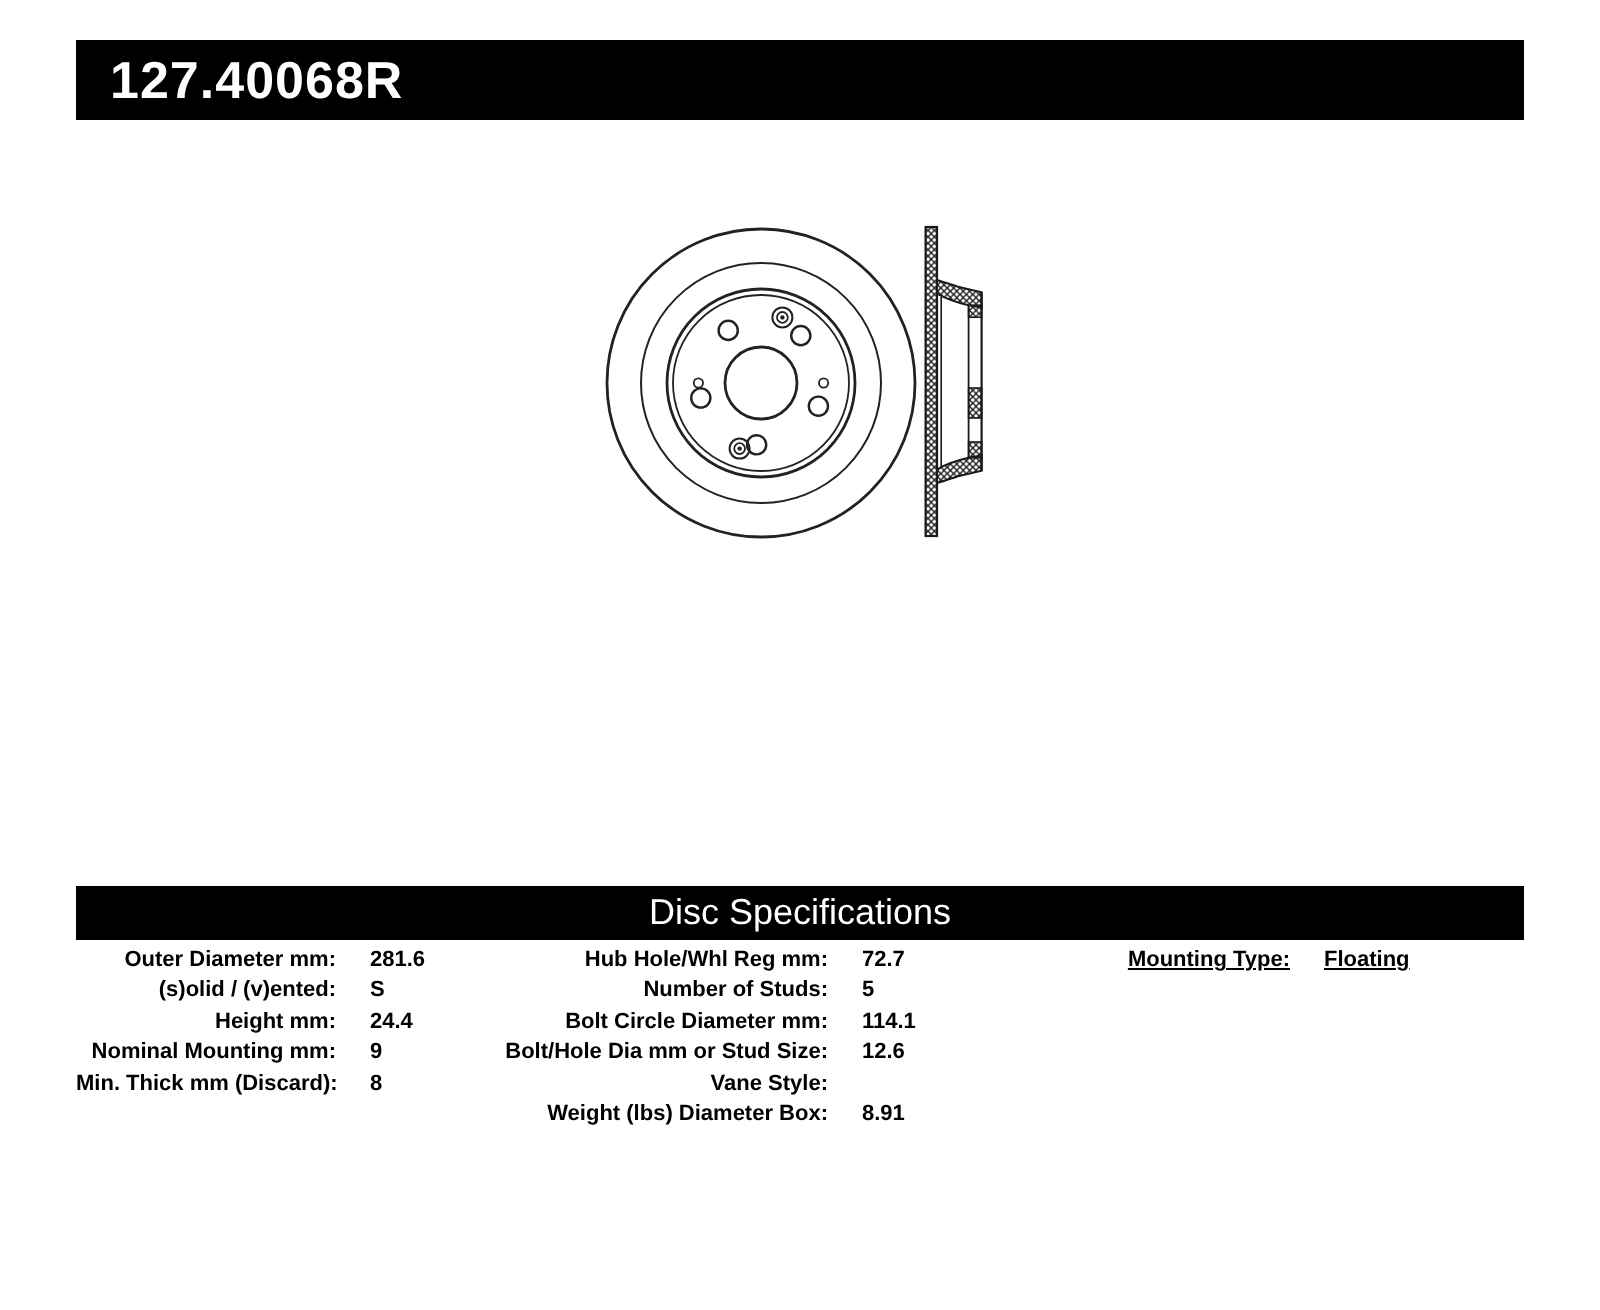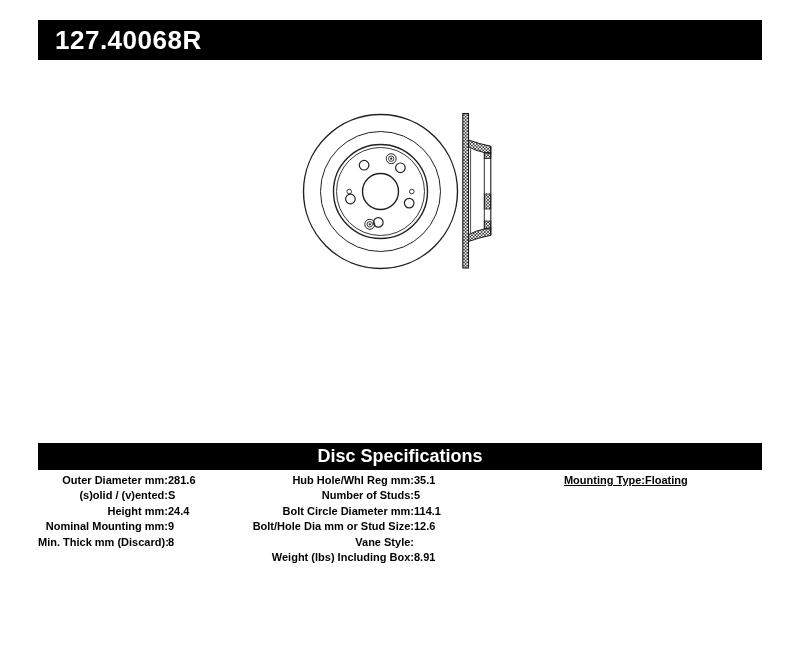--- a/index.html
+++ b/index.html
@@ -7,26 +7,26 @@
     position:relative;width:800px;height:572px;background:#ffffff;overflow:hidden;
     font-family:"Liberation Sans","DejaVu Sans",sans-serif;color:#000;
   }
   .bar{
     position:absolute;left:38px;width:724px;background:#000;color:#fff;
     display:flex;align-items:center;box-sizing:border-box;
   }
   .bar.header{top:20px;height:40px;justify-content:space-between;padding:0 17px;}
   .bar.header .t{font-size:26px;font-weight:bold;letter-spacing:0.5px;white-space:nowrap;}
   .bar.spec-title{top:443px;height:27px;justify-content:center;}
-  .bar.spec-title .t{font-size:18px;font-weight:bold;}
+  .bar.spec-title .t{font-size:18px;font-weight:normal;}
   .drawing{position:absolute;left:280px;top:90px;width:230px;height:190px;}
   .spec-col{position:absolute;font-size:11px;font-weight:bold;line-height:15.4px;}
   .spec-row{display:flex;white-space:nowrap;}
   .spec-label{display:inline-block;text-align:right;flex:0 0 auto;}
-  .spec-value{display:inline-block;margin-left:0;text-align:left;}
+  .spec-value{display:inline-block;margin-left:17px;text-align:left;}
   #col1{left:38px;top:473px;}  #col1 .spec-label{width:130px;text-align:right;}
   #col2{left:239px;top:473px;} #col2 .spec-label{width:175px;}
   #col3{left:520px;top:473px;text-decoration:underline;} #col3 .spec-label{width:125px;}
   .note{position:absolute;left:95px;top:573px;font-size:12px;font-weight:normal;}
 </style>
 </head>
 <body>
 
 <div class="page">
 
@@ -110,40 +110,40 @@
     </div>
     <div class="spec-row">
       <span class="spec-label">Min. Thick mm (Discard):</span>
       <span class="spec-value">8</span>
     </div>
   </div>
 
   <div class="spec-col" id="col2">
     <div class="spec-row">
       <span class="spec-label">Hub Hole/Whl Reg mm:</span>
-      <span class="spec-value">35.1</span>
+      <span class="spec-value">72.7</span>
     </div>
     <div class="spec-row">
       <span class="spec-label">Number of Studs:</span>
       <span class="spec-value">5</span>
     </div>
     <div class="spec-row">
       <span class="spec-label">Bolt Circle Diameter mm:</span>
       <span class="spec-value">114.1</span>
     </div>
     <div class="spec-row">
       <span class="spec-label">Bolt/Hole Dia mm or Stud Size:</span>
       <span class="spec-value">12.6</span>
     </div>
     <div class="spec-row">
       <span class="spec-label">Vane Style:</span>
       <span class="spec-value"></span>
     </div>
     <div class="spec-row">
-      <span class="spec-label">Weight (lbs) Including Box:</span>
+      <span class="spec-label">Weight (lbs) Diameter Box:</span>
       <span class="spec-value">8.91</span>
     </div>
   </div>
 
   <div class="spec-col" id="col3">
     <div class="spec-row">
       <span class="spec-label">Mounting Type:</span>
       <span class="spec-value">Floating</span>
     </div>
   </div>

